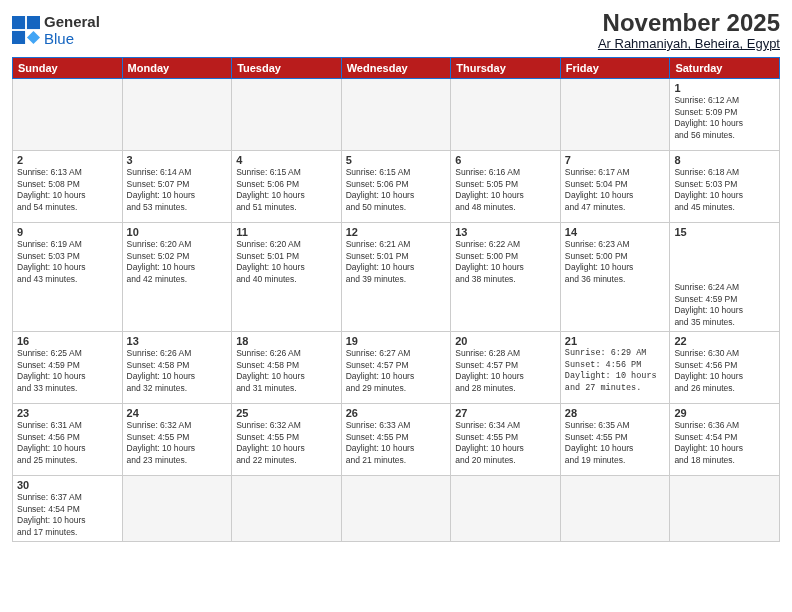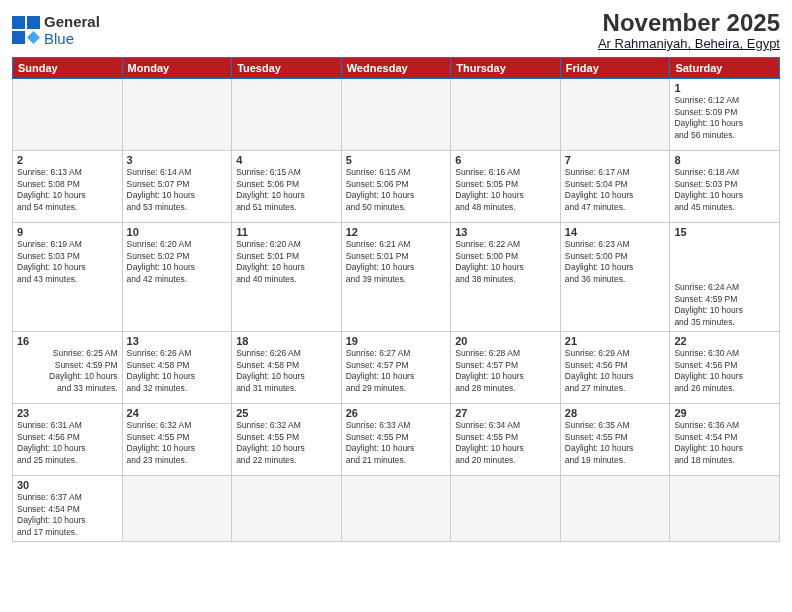--- a/index.html
+++ b/index.html
@@ -251,21 +251,21 @@
             <span class="day-num">15</span>
             <div class="day-info" style="white-space: pre-line; margin-top: 44px;">Sunrise: 6:24 AM
 Sunset: 4:59 PM
 Daylight: 10 hours
 and 35 minutes.</div>
           </td>
         </tr>
         <tr>
           <td>
             <span class="day-num">16</span>
-            <div class="day-info" style="white-space: pre-line; text-align: right;">Sunrise: 6:25 AM
+            <div class="day-info" style="white-space: pre-line;">Sunrise: 6:25 AM
 Sunset: 4:59 PM
 Daylight: 10 hours
 and 33 minutes.</div>
           </td>
           <td>
             <span class="day-num">13</span>
             <div class="day-info" style="white-space: pre-line;">Sunrise: 6:26 AM
 Sunset: 4:58 PM
 Daylight: 10 hours
 and 32 minutes.</div>
@@ -286,21 +286,21 @@
           </td>
           <td>
             <span class="day-num">20</span>
             <div class="day-info" style="white-space: pre-line;">Sunrise: 6:28 AM
 Sunset: 4:57 PM
 Daylight: 10 hours
 and 28 minutes.</div>
           </td>
           <td>
             <span class="day-num">21</span>
-            <div class="day-info" style="white-space: pre-line;">Sunrise: 6:29 AM
+            <div class="day-info" style="white-space: pre-line; font-family: Liberation Mono, monospace;">Sunrise: 6:29 AM
 Sunset: 4:56 PM
 Daylight: 10 hours
 and 27 minutes.</div>
           </td>
           <td>
             <span class="day-num">22</span>
             <div class="day-info" style="white-space: pre-line;">Sunrise: 6:30 AM
 Sunset: 4:56 PM
 Daylight: 10 hours
 and 26 minutes.</div>

